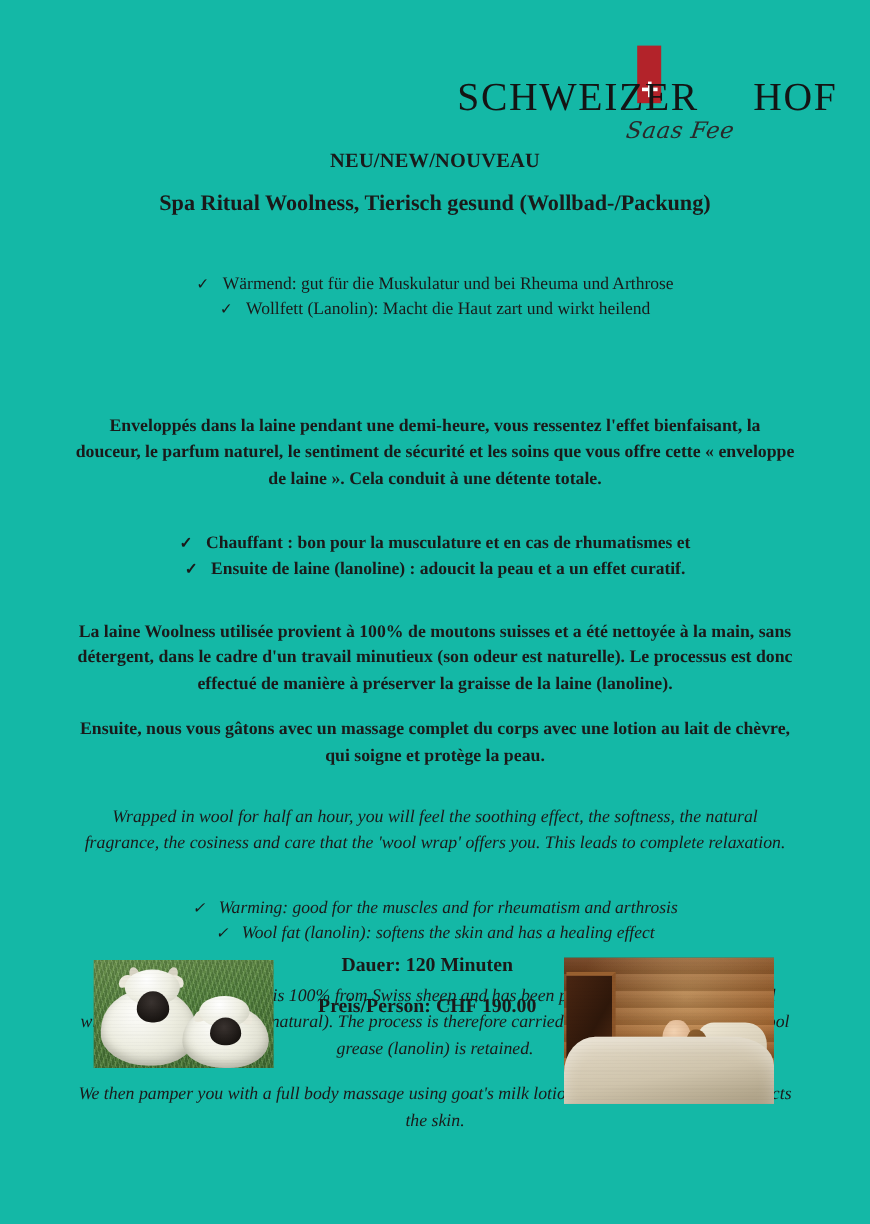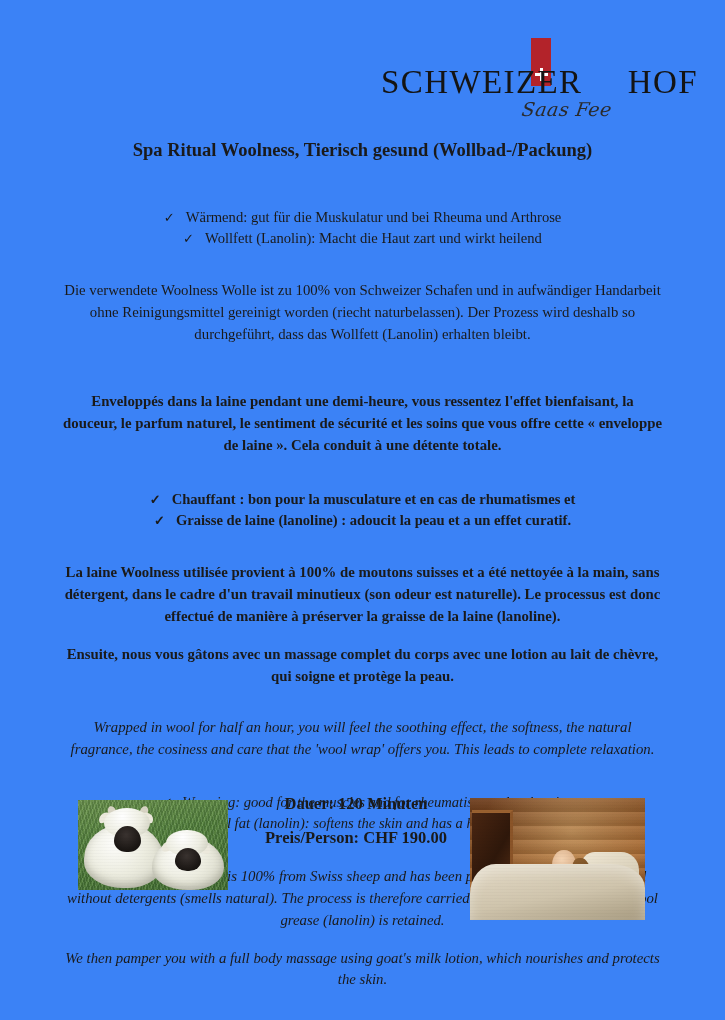--- a/index.html
+++ b/index.html
@@ -4,21 +4,21 @@
 <style>
   html, body {
     margin: 0;
     padding: 0;
     background: #ffffff;
   }
   #page {
     position: relative;
     width: 725px;
     height: 1020px;
-    background: #3b82f6;
+    background: #14b8a6;
     overflow: hidden;
     font-family: "Liberation Serif", "DejaVu Serif", serif;
     color: #1a1a1a;
   }
 
   
   .logo-block {
     position: absolute;
     right: 44px;
     top: 38px;
@@ -293,49 +293,49 @@
     <div class="logo-wordmark">
       <span>SCHWEIZER</span>
       <span class="logo-word-gap"></span>
       <span>HOF</span>
     </div>
     <div class="logo-script">Saas Fee</div>
   </div>
 
   <div class="doc">
 
+    <div class="h-neu">NEU/NEW/NOUVEAU</div>
     <div class="h-title">Spa Ritual Woolness, Tierisch gesund (Wollbad-/Packung)</div>
 
     <div class="de">
       <div class="gap-b"></div>
       <div class="bullets">
         <div class="bl">
           <span class="chk">✓</span><span>Wärmend: gut für die Muskulatur und bei Rheuma und Arthrose</span>
         </div>
         <div class="bl">
           <span class="chk">✓</span><span>Wollfett (Lanolin): Macht die Haut zart und wirkt heilend</span>
         </div>
       </div>
       <div class="gap-b"></div>
-      <div class="para">Die verwendete Woolness Wolle ist zu 100% von Schweizer Schafen und in aufwändiger Handarbeit ohne Reinigungsmittel gereinigt worden (riecht naturbelassen).  Der Prozess wird deshalb so durchgeführt, dass das Wollfett (Lanolin) erhalten bleibt.</div>
       <div class="gap-b"></div>
     </div>
 
     <div class="gap-b"></div>
     <div class="gap-a"></div>
 
     <div class="fr">
       <div class="para">Enveloppés dans la laine pendant une demi-heure, vous ressentez l'effet bienfaisant, la douceur, le parfum naturel, le sentiment de sécurité et les soins que vous offre cette « enveloppe de laine ». Cela conduit à une détente totale.</div>
       <div class="gap-b"></div>
       <div class="bullets">
         <div class="bl">
           <span class="chk">✓</span><span>Chauffant : bon pour la musculature et en cas de rhumatismes et</span>
         </div>
         <div class="bl">
-          <span class="chk">✓</span><span>Graisse de laine (lanoline) : adoucit la peau et a un effet curatif.</span>
+          <span class="chk">✓</span><span>Ensuite de laine (lanoline) : adoucit la peau et a un effet curatif.</span>
         </div>
       </div>
       <div class="gap-b"></div>
       <div class="para">La laine Woolness utilisée provient à 100% de moutons suisses et a été nettoyée à la main, sans détergent, dans le cadre d'un travail minutieux (son odeur est naturelle).  Le processus est donc effectué de manière à préserver la graisse de la laine (lanoline).</div>
       <div class="gap-b"></div>
       <div class="para">Ensuite, nous vous gâtons avec un massage complet du corps avec une lotion au lait de chèvre, qui soigne et protège la peau.</div>
     </div>
 
     <div class="gap-b"></div>
     <div class="gap-a"></div>

